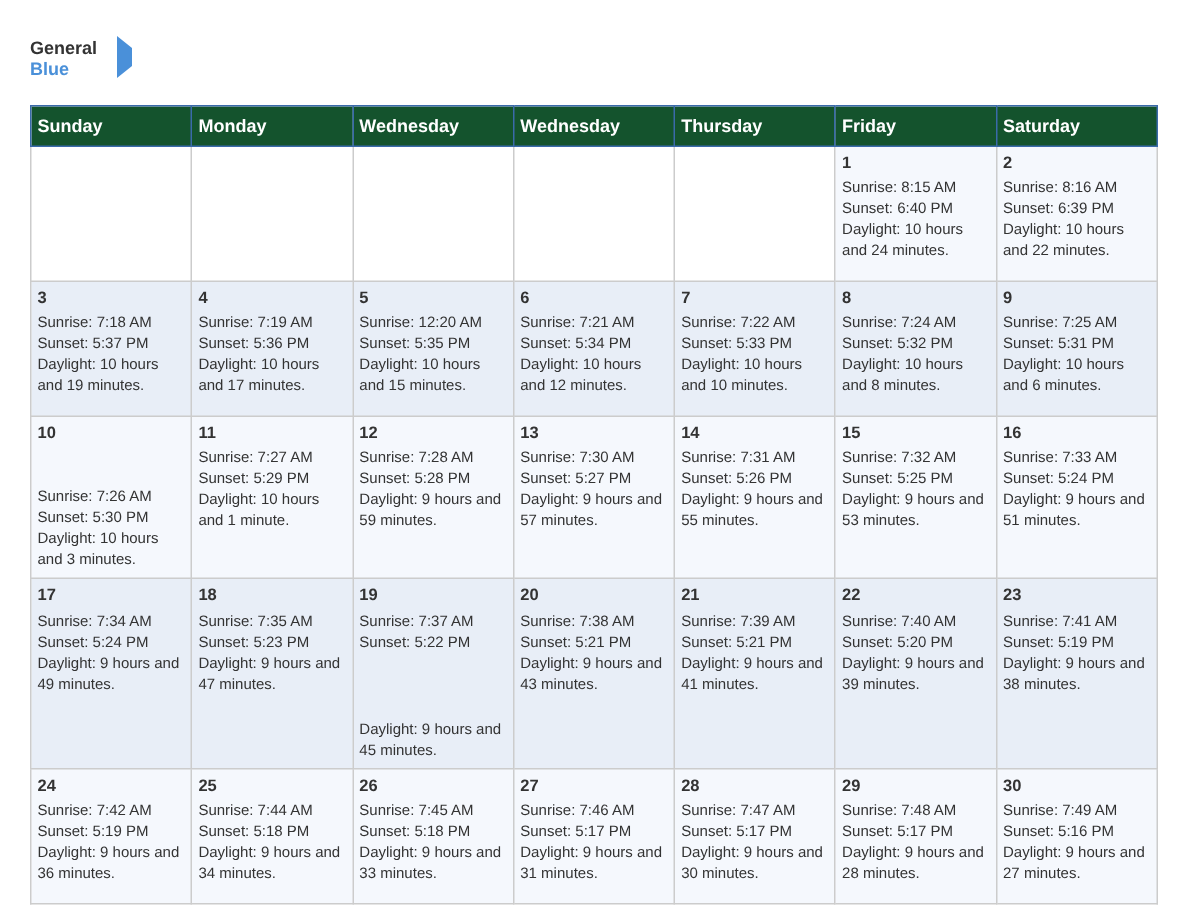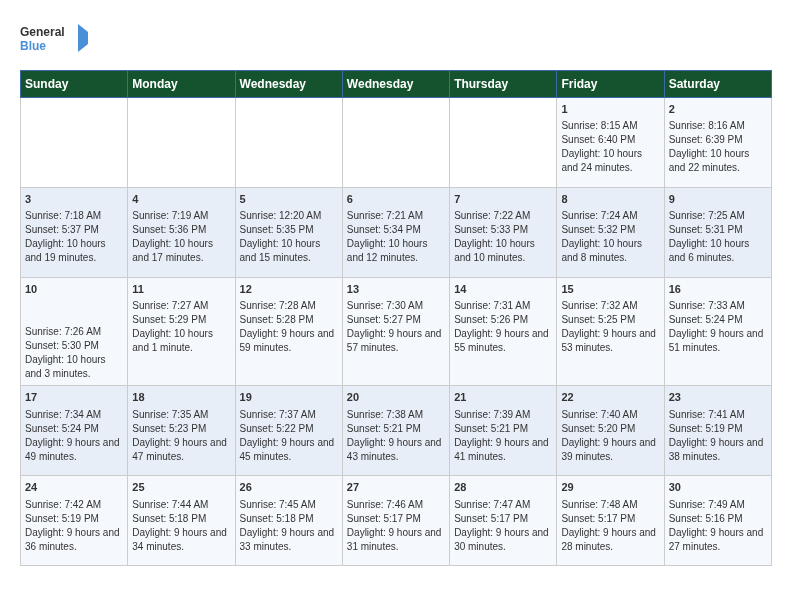--- a/index.html
+++ b/index.html
@@ -221,21 +221,21 @@
         <td>
           <span class="day-num">18</span>
           <span style="display: block;">Sunrise: 7:35 AM</span>
           <span style="display: block;">Sunset: 5:23 PM</span>
           <span style="display: block;">Daylight: 9 hours and 47 minutes.</span>
         </td>
         <td>
           <span class="day-num">19</span>
           <span style="display: block;">Sunrise: 7:37 AM</span>
           <span style="display: block;">Sunset: 5:22 PM</span>
-          <span style="display: block;">Daylight: 9 hours and 45 minutes.</span>
+          <span style="display: block; margin-top: 44px;">Daylight: 9 hours and 45 minutes.</span>
         </td>
         <td>
           <span class="day-num">20</span>
           <span style="display: block;">Sunrise: 7:38 AM</span>
           <span style="display: block;">Sunset: 5:21 PM</span>
           <span style="display: block;">Daylight: 9 hours and 43 minutes.</span>
         </td>
         <td>
           <span class="day-num">21</span>
           <span style="display: block;">Sunrise: 7:39 AM</span>

